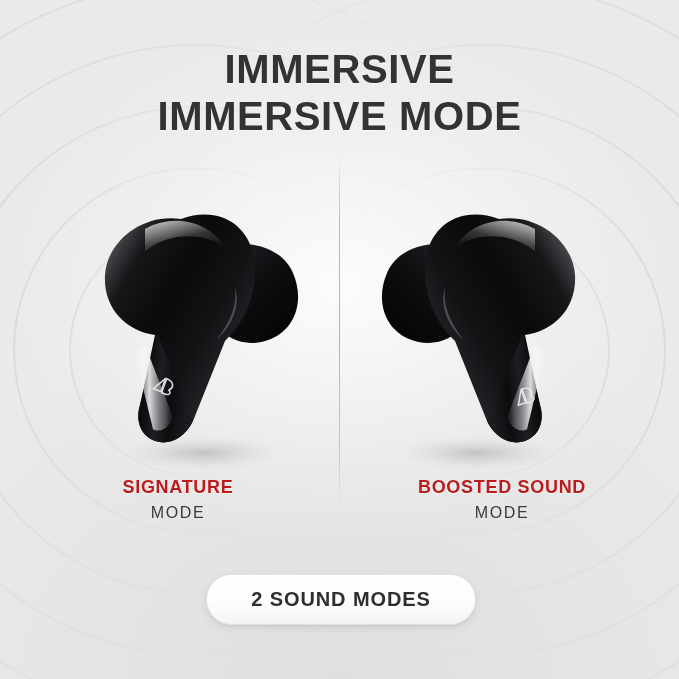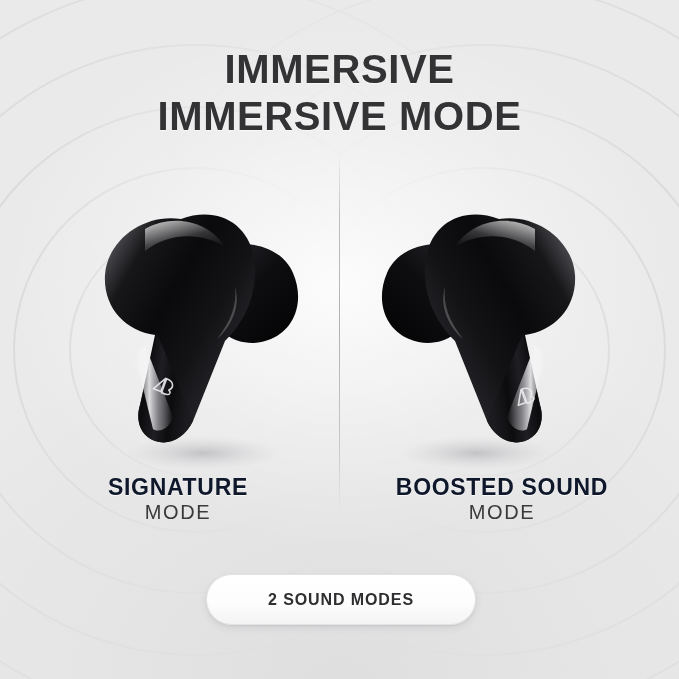--- a/index.html
+++ b/index.html
@@ -81,31 +81,31 @@
   
   .mode-block {
     position: absolute;
     top: 474px;
     width: 280px;
     text-align: center;
   }
   .mode-left  { left: 38px; }
   .mode-right { left: 362px; }
   .mode-title {
-    color: #0f172a;
-    font-size: 23px;
+    color: #b91c1c;
+    font-size: 18px;
     font-weight: 700;
     letter-spacing: 0.7px;
     line-height: 26px;
     text-shadow: 0 1px 0 rgba(255,255,255,0.7);
   }
   .mode-sub {
     margin-top: 3px;
     color: #3a3a3c;
-    font-size: 20px;
+    font-size: 16px;
     font-weight: 400;
     letter-spacing: 1.6px;
     line-height: 19px;
   }
 
   
   .pill {
     position: absolute;
     left: 206px;
     top: 574px;
@@ -114,21 +114,21 @@
     border-radius: 26px;
     background: linear-gradient(to bottom, #ffffff 0%, #fdfdfd 55%, #f4f4f5 100%);
     border: 1px solid #e3e3e5;
     box-shadow: 0 3px 7px rgba(120,120,125,0.16), 0 1px 2px rgba(120,120,125,0.10);
     display: flex;
     align-items: center;
     justify-content: center;
   }
   .pill-label {
     color: #2e2e30;
-    font-size: 16px;
+    font-size: 20px;
     font-weight: 700;
     letter-spacing: 0.9px;
   }
 </style>
 </head>
 <body>
 
 <div class="canvas">
 
   <svg class="rings" viewBox="0 0 679 679">

